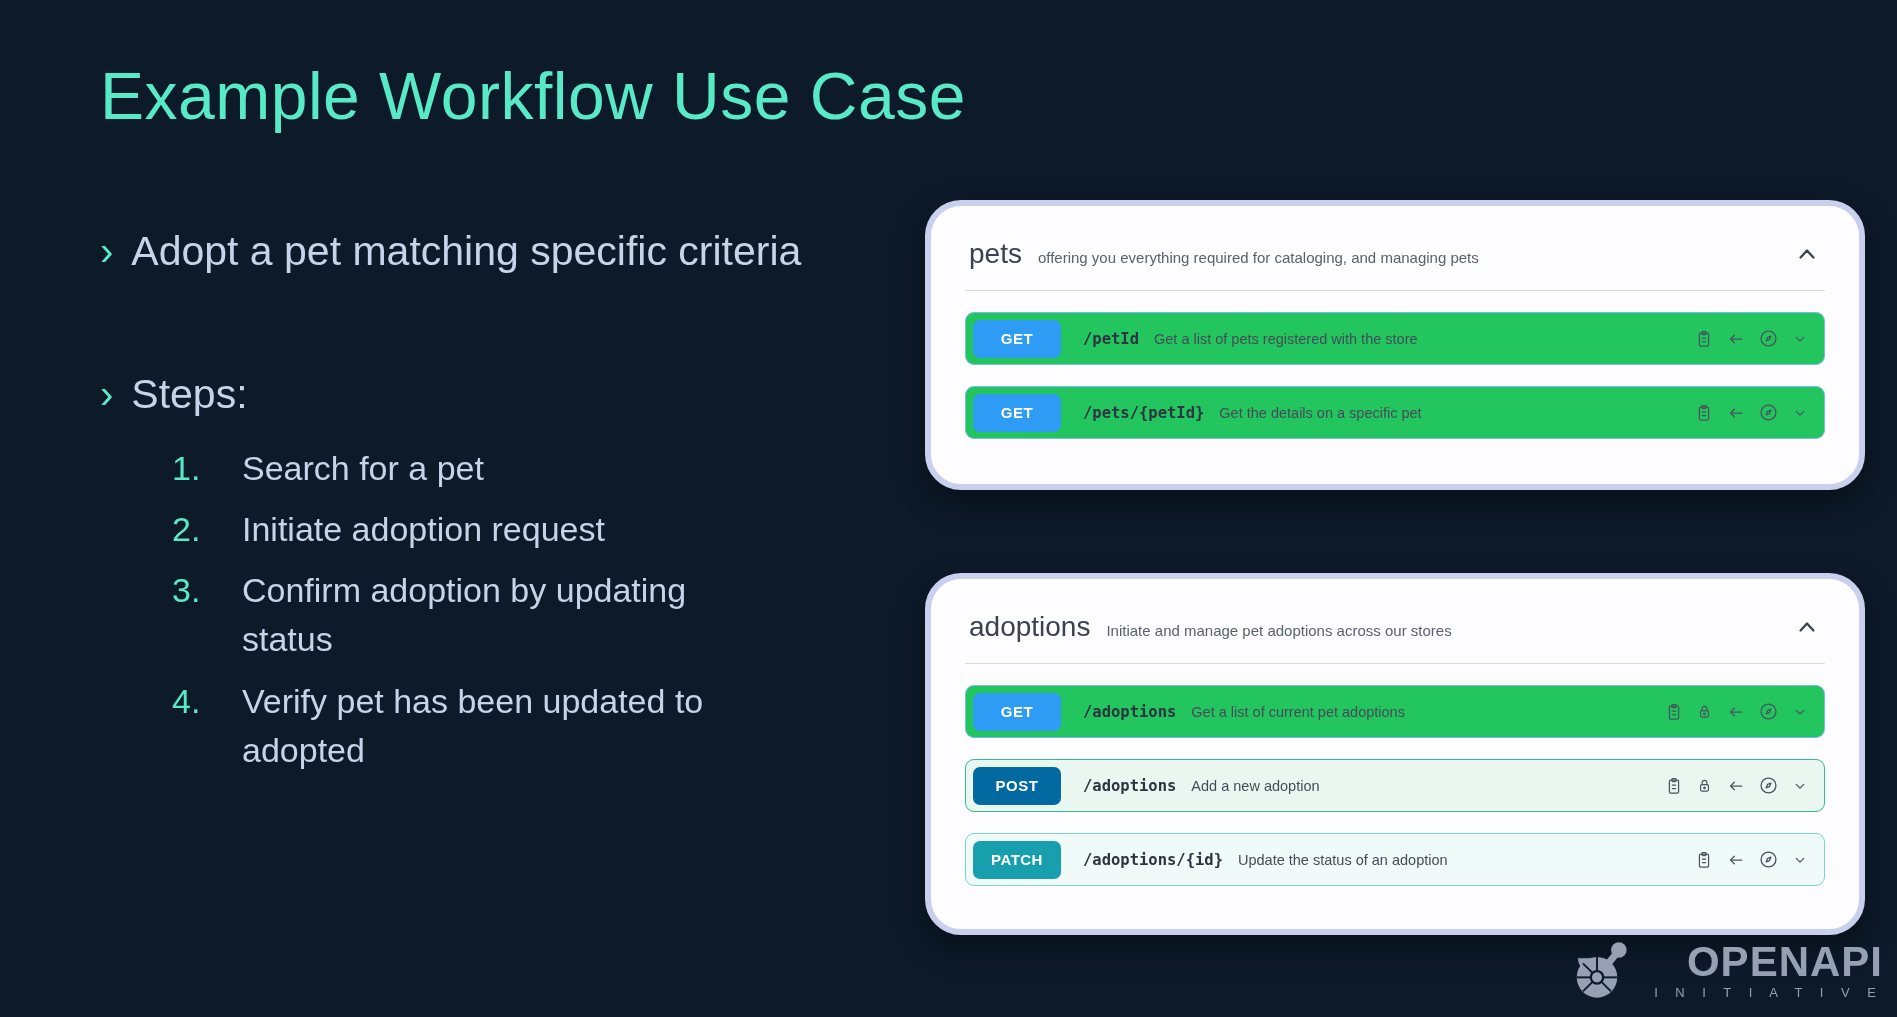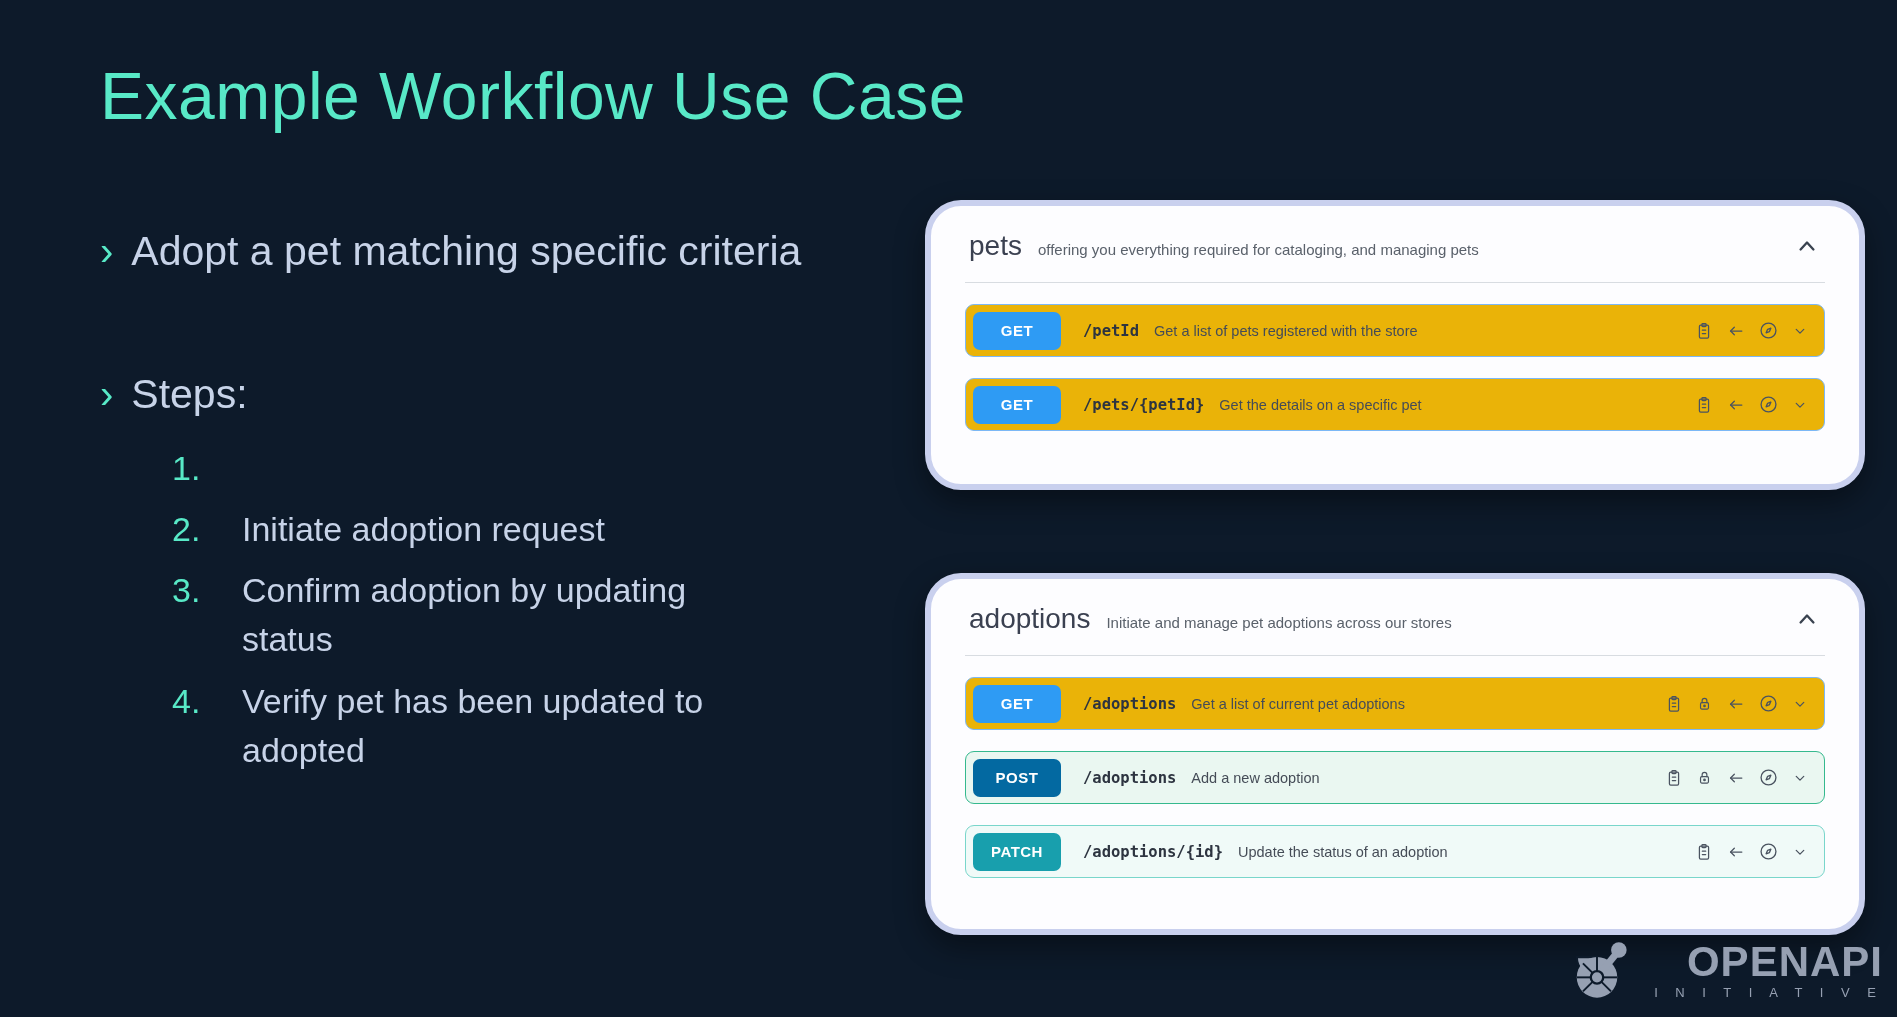--- a/index.html
+++ b/index.html
@@ -23,36 +23,36 @@
   .bullet + .bullet { margin-top: 90px; }
   .steps { margin-top: 22px; margin-left: 72px; width: 600px; }
   .step { display: flex; gap: 26px; font-size: 34px; line-height: 1.45; color: #c7d3e8; margin-top: 12px; }
   .step .num { color: #58e9c7; min-width: 44px; text-align: left; }
 
   
   .panel {
     position: absolute; left: 925px; width: 940px;
     background: #fdfdff; border: 6px solid #c9d0ee; border-radius: 36px;
     box-shadow: 0 12px 30px rgba(0,0,0,0.4);
-    padding: 16px 34px;
+    padding: 24px 34px;
   }
   .panel-pets { top: 200px; height: 290px; }
   .panel-adoptions { top: 573px; height: 362px; }
   .panel-head { display: flex; align-items: center; padding: 8px 4px 0 4px; }
   .tag-name { font-size: 28px; color: #3b4151; }
   .tag-desc { font-size: 15px; color: #5a616b; margin-left: 16px; padding-top: 6px; }
   .collapse { margin-left: auto; cursor: pointer; display: flex; align-items: center; }
   .divider { border: none; border-top: 1px solid #d8dce1; margin: 20px 0 0 0; }
 
   .op-row {
     display: flex; align-items: center;
     height: 53px; margin-top: 21px; padding: 0 14px 0 7px;
     border-radius: 9px; cursor: pointer;
   }
-  .op-get   { background: #eab308; border: 1.5px solid #7cb8f6; }
+  .op-get   { background: #22c55e; border: 1.5px solid #7cb8f6; }
   .op-post  { background: #eaf7f1; border: 1.5px solid #35b98e; }
   .op-patch { background: #f0faf8; border: 1.5px solid #79d6cb; }
 
   .op-chip {
     min-width: 88px; height: 38px; border-radius: 7px;
     display: flex; align-items: center; justify-content: center;
     color: #ffffff; font-size: 15px; font-weight: bold; letter-spacing: 0.5px;
   }
   .op-path {
     margin-left: 22px;
@@ -84,20 +84,21 @@
     <span class="marker">›</span>
     <span>Adopt a pet matching specific criteria</span>
   </div>
   <div class="bullet">
     <span class="marker">›</span>
     <span>Steps:</span>
   </div>
   <div class="steps">
     <div class="step">
       <span class="num">1.</span>
+      <span>Search for a pet</span>
     </div>
     <div class="step">
       <span class="num">2.</span>
       <span>Initiate adoption request</span>
     </div>
     <div class="step">
       <span class="num">3.</span>
       <span>Confirm adoption by updating status</span>
     </div>
     <div class="step">

